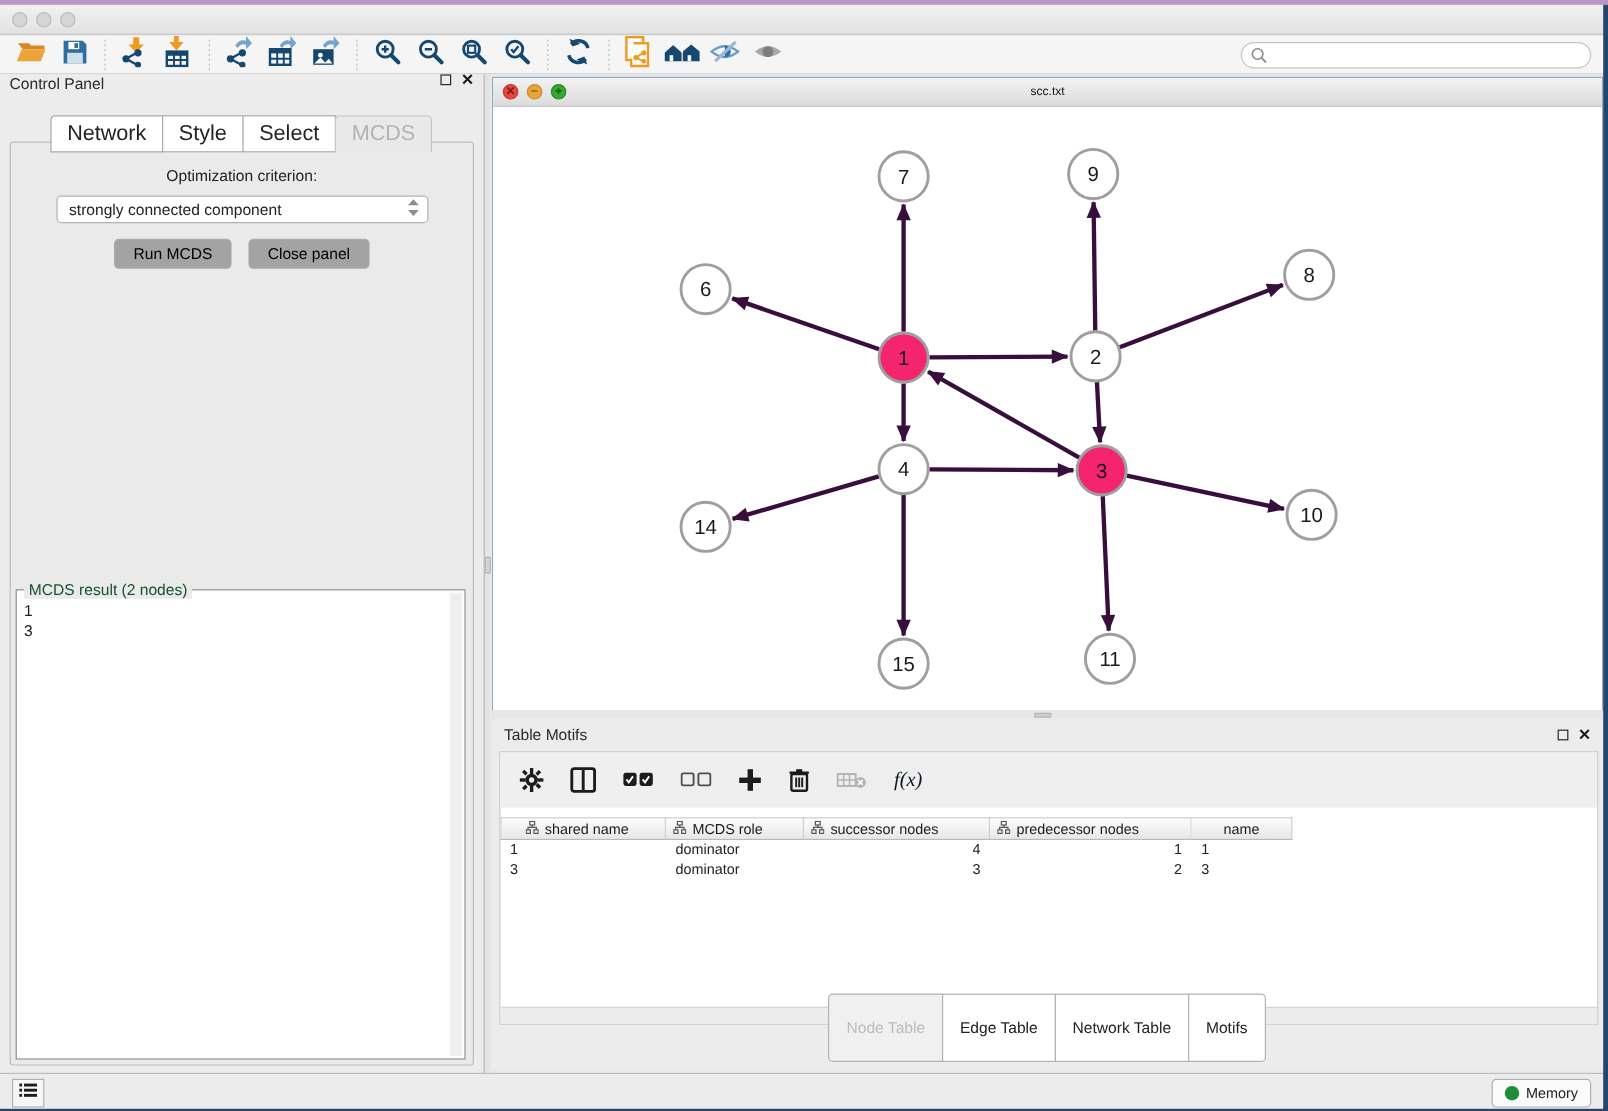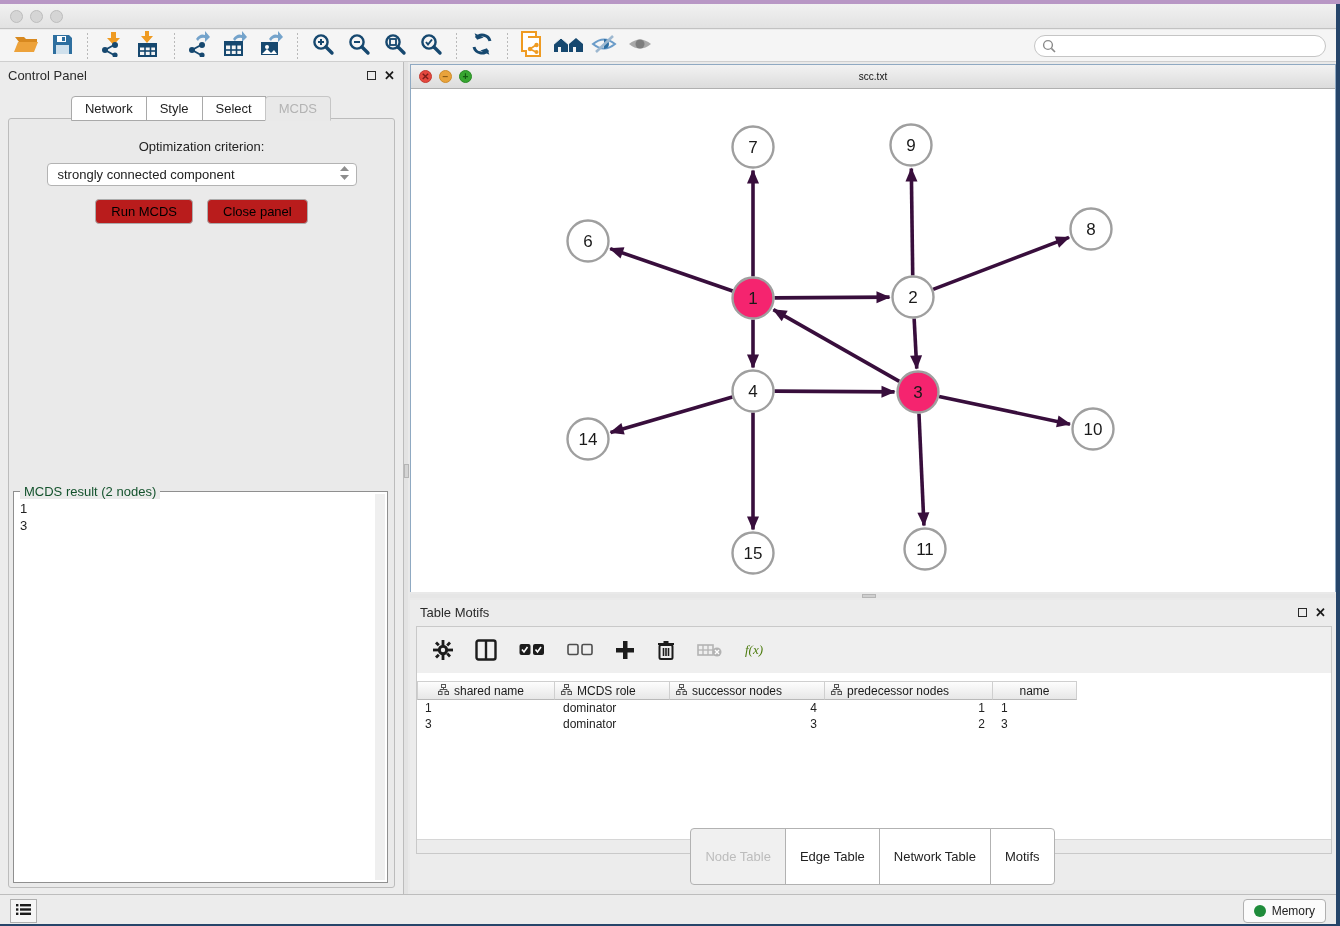--- a/index.html
+++ b/index.html
@@ -36,39 +36,39 @@
 
   
   .main { position:absolute; top:62px; left:0; right:0; bottom:32px; background:#e9e9e9; }
 
   
   .control-panel { position:absolute; left:0; top:0; width:403px; bottom:0; background:#ececec; }
   .v-divider { position:absolute; left:403px; width:5px; top:0; bottom:0; background:#e3e3e3;
     border-left:1px solid #bcbcbc; }
   .v-grip { position:absolute; top:402px; left:0; width:5px; height:14px; background:#d4d4d4;
     border:1px solid #b5b5b5; }
-  .cp-header { height:26px; display:flex; align-items:center; padding:0 8px; }
+  .cp-header { height:26px; display:flex; align-items:flex-start; padding:0 8px; }
   .panel-title { font-size:13px; color:#2a2a2a; }
   .panel-winbtns { margin-left:auto; display:flex; gap:8px; align-items:center; }
   .float-ico { width:9px; height:9px; border:1.5px solid #2a2a2a; display:inline-block; }
   .close-ico { font-size:13px; font-weight:bold; color:#1a1a1a; line-height:9px; }
   .cp-tabs { display:flex; justify-content:center; margin-top:8px; position:relative; z-index:2; }
-  .cptab { background:#fff; border:1px solid #a9a9a9; padding:4px 13px; font-size:13px; margin-left:-1px; }
+  .cptab { background:#fff; border:1px solid #a9a9a9; padding:4px 13px; font-size:18px; margin-left:-1px; }
   .cptab:first-child { border-radius:4px 0 0 0; }
   .cptab.selected { color:#b3b3b3; background:#e9e9e9; border-color:#c6c6c6;
     border-radius:4px 4px 0 0; border-bottom-color:#e9e9e9; }
   .cp-area { position:absolute; top:56px; left:8px; right:8px; bottom:6px;
     background:#eaeaea; border:1px solid #bcbcbc; border-radius:3px; }
   .opt-label { text-align:center; font-size:13px; margin-top:20px; }
   .combo { width:310px; height:23px; margin:9px auto 0 auto; background:#fff;
     border:1px solid #b3b3b3; border-radius:4px; display:flex; align-items:center;
     padding:0 6px 0 10px; font-size:13px; }
   .combo-arrows { margin-left:auto; }
   .btn-row { display:flex; justify-content:center; gap:14px; margin-top:13px; }
-  .pushbtn { background:#b91c1c; border:1px solid #ababab; border-radius:4px;
+  .pushbtn { background:#a3a3a3; border:1px solid #ababab; border-radius:4px;
     padding:4px 15px; font-size:13px; }
   .result-group { position:absolute; left:4px; right:6px; top:372px; bottom:4px;
     border:1px solid #8f8f8f; background:#fff; }
   .result-legend { position:absolute; top:-8px; left:6px; background:#eaeaea;
     padding:0 4px; font-size:13px; color:#14532d; }
   .result-text { position:absolute; top:8px; left:6px; right:14px; bottom:2px;
     font-family:"Liberation Sans", sans-serif; font-size:13px; line-height:17px; white-space:pre; }
   .result-scroll { position:absolute; top:2px; right:2px; width:10px; bottom:2px; background:#efefef; }
 
   
@@ -89,21 +89,21 @@
   .h-grip { position:absolute; left:452px; top:0; width:14px; height:4px; background:#cfcfcf; border:1px solid #b5b5b5;}
 
   
   .table-panel { position:absolute; top:538px; left:2px; right:4px; bottom:4px; background:#ececec; }
   .tp-header { height:24px; display:flex; align-items:center; padding:0 10px; }
   .tp-body { position:absolute; top:26px; left:6px; right:4px; bottom:36px;
     border:1px solid #c9c9c9; background:#fff; overflow:hidden; }
   .tp-toolbar { height:46px; background:#efefef; display:flex; align-items:center; gap:22px;
     padding-left:16px; }
   .tp-toolbar .ticon { display:flex; align-items:center; }
-  .fx-label { font-family:"Liberation Serif", serif; font-style:italic; font-size:13px; color:#4d7c0f; }
+  .fx-label { font-family:"Liberation Serif", serif; font-style:italic; font-size:17px; color:#0f172a; }
   .table-header-row { display:flex; margin-top:8px; height:19px; }
   .th { background:linear-gradient(#fdfdfd,#e7e7e7); border-top:1px solid #cfcfcf;
     border-bottom:1px solid #b9b9b9; border-right:1px solid #cfcfcf;
     font-size:12px; display:flex; align-items:center; padding-left:6px; gap:5px; color:#1a1a1a; }
   .th:first-child { border-left:1px solid #cfcfcf; }
   .th.center { justify-content:center; padding-left:0;align-items:center; }
   .table-rows { font-size:12px; }
   .tr { display:flex; height:16px; line-height:16px; }
   .td { padding:0 8px; overflow:hidden; white-space:nowrap; }
   .td.right { text-align:right; }

